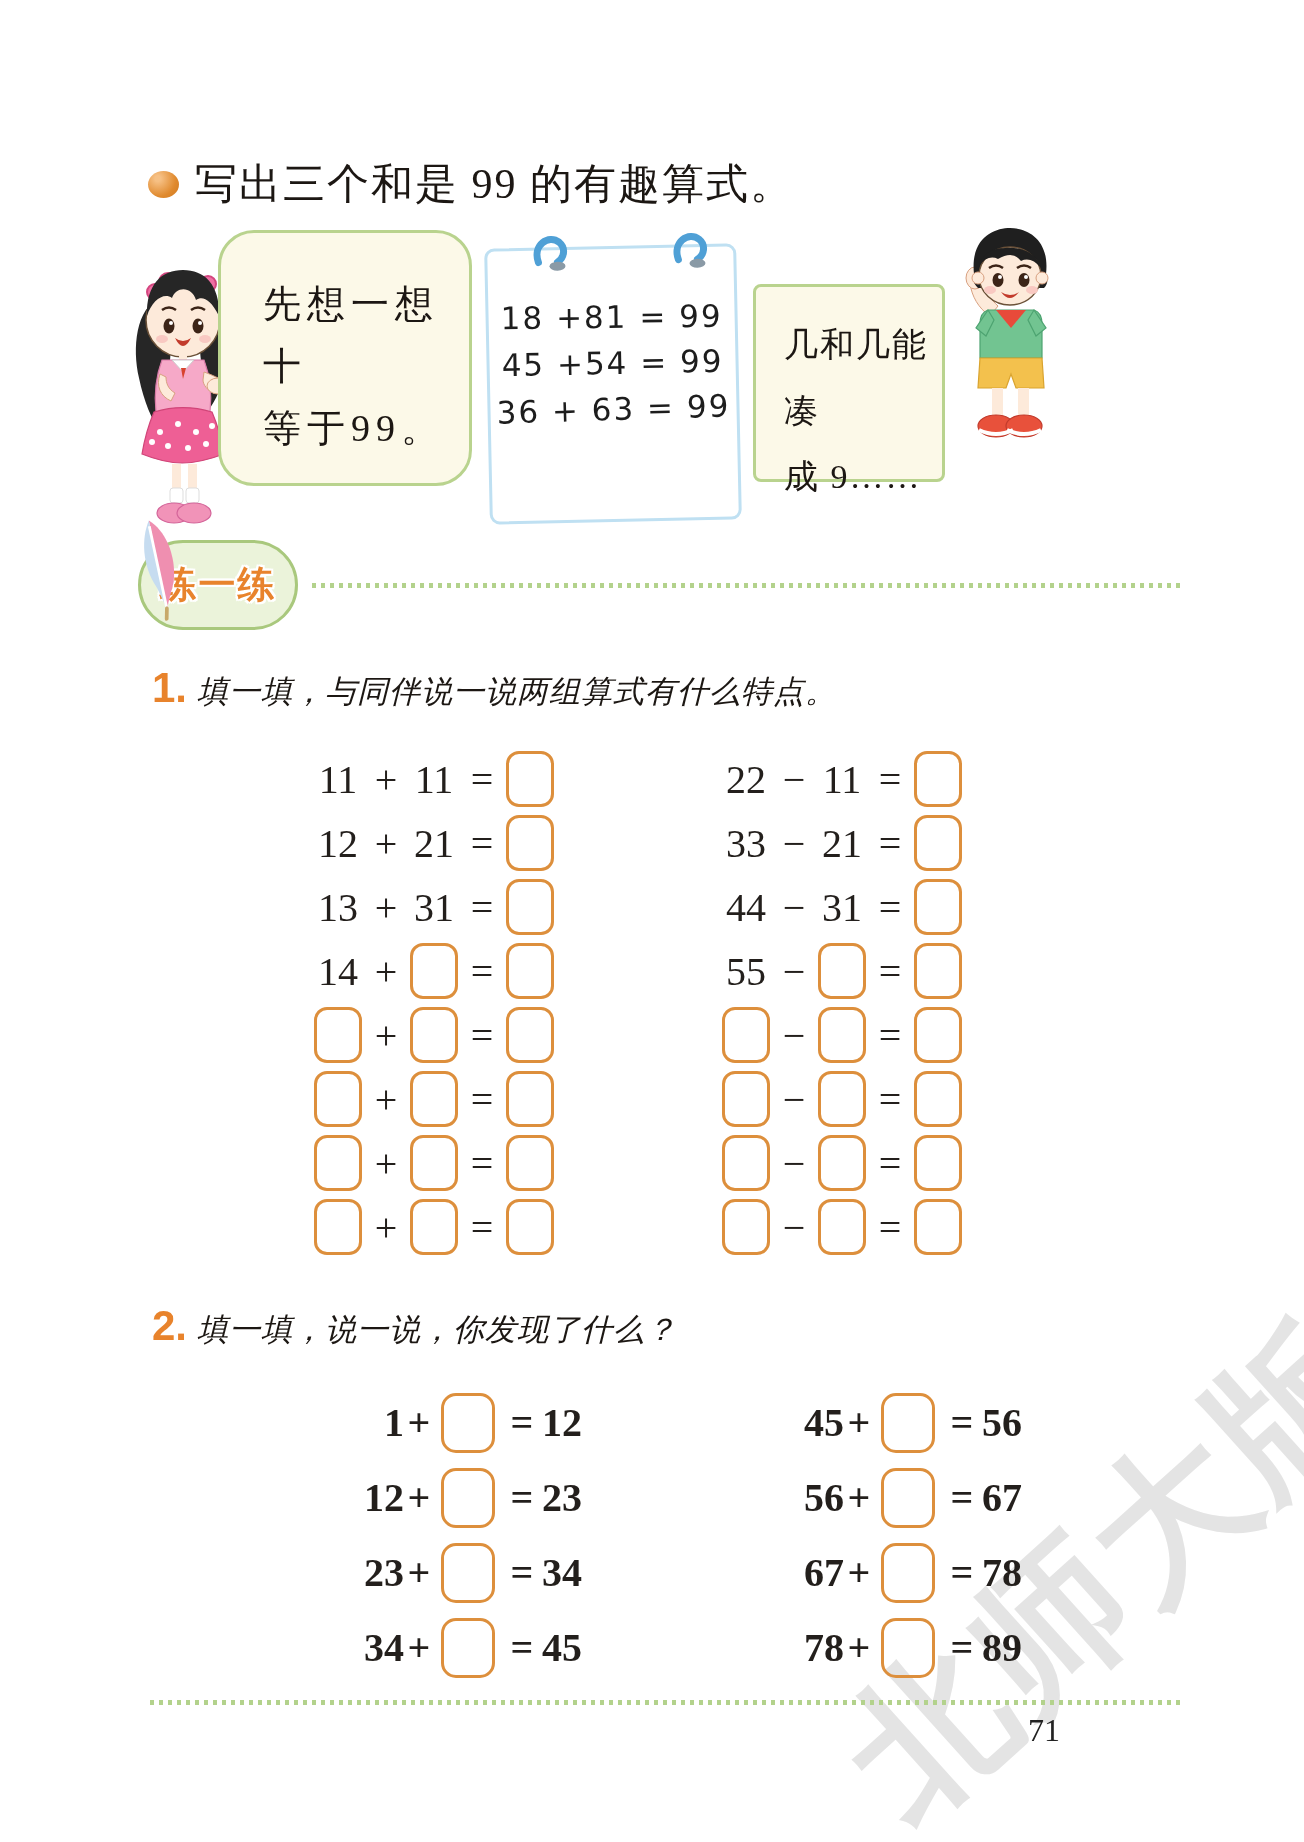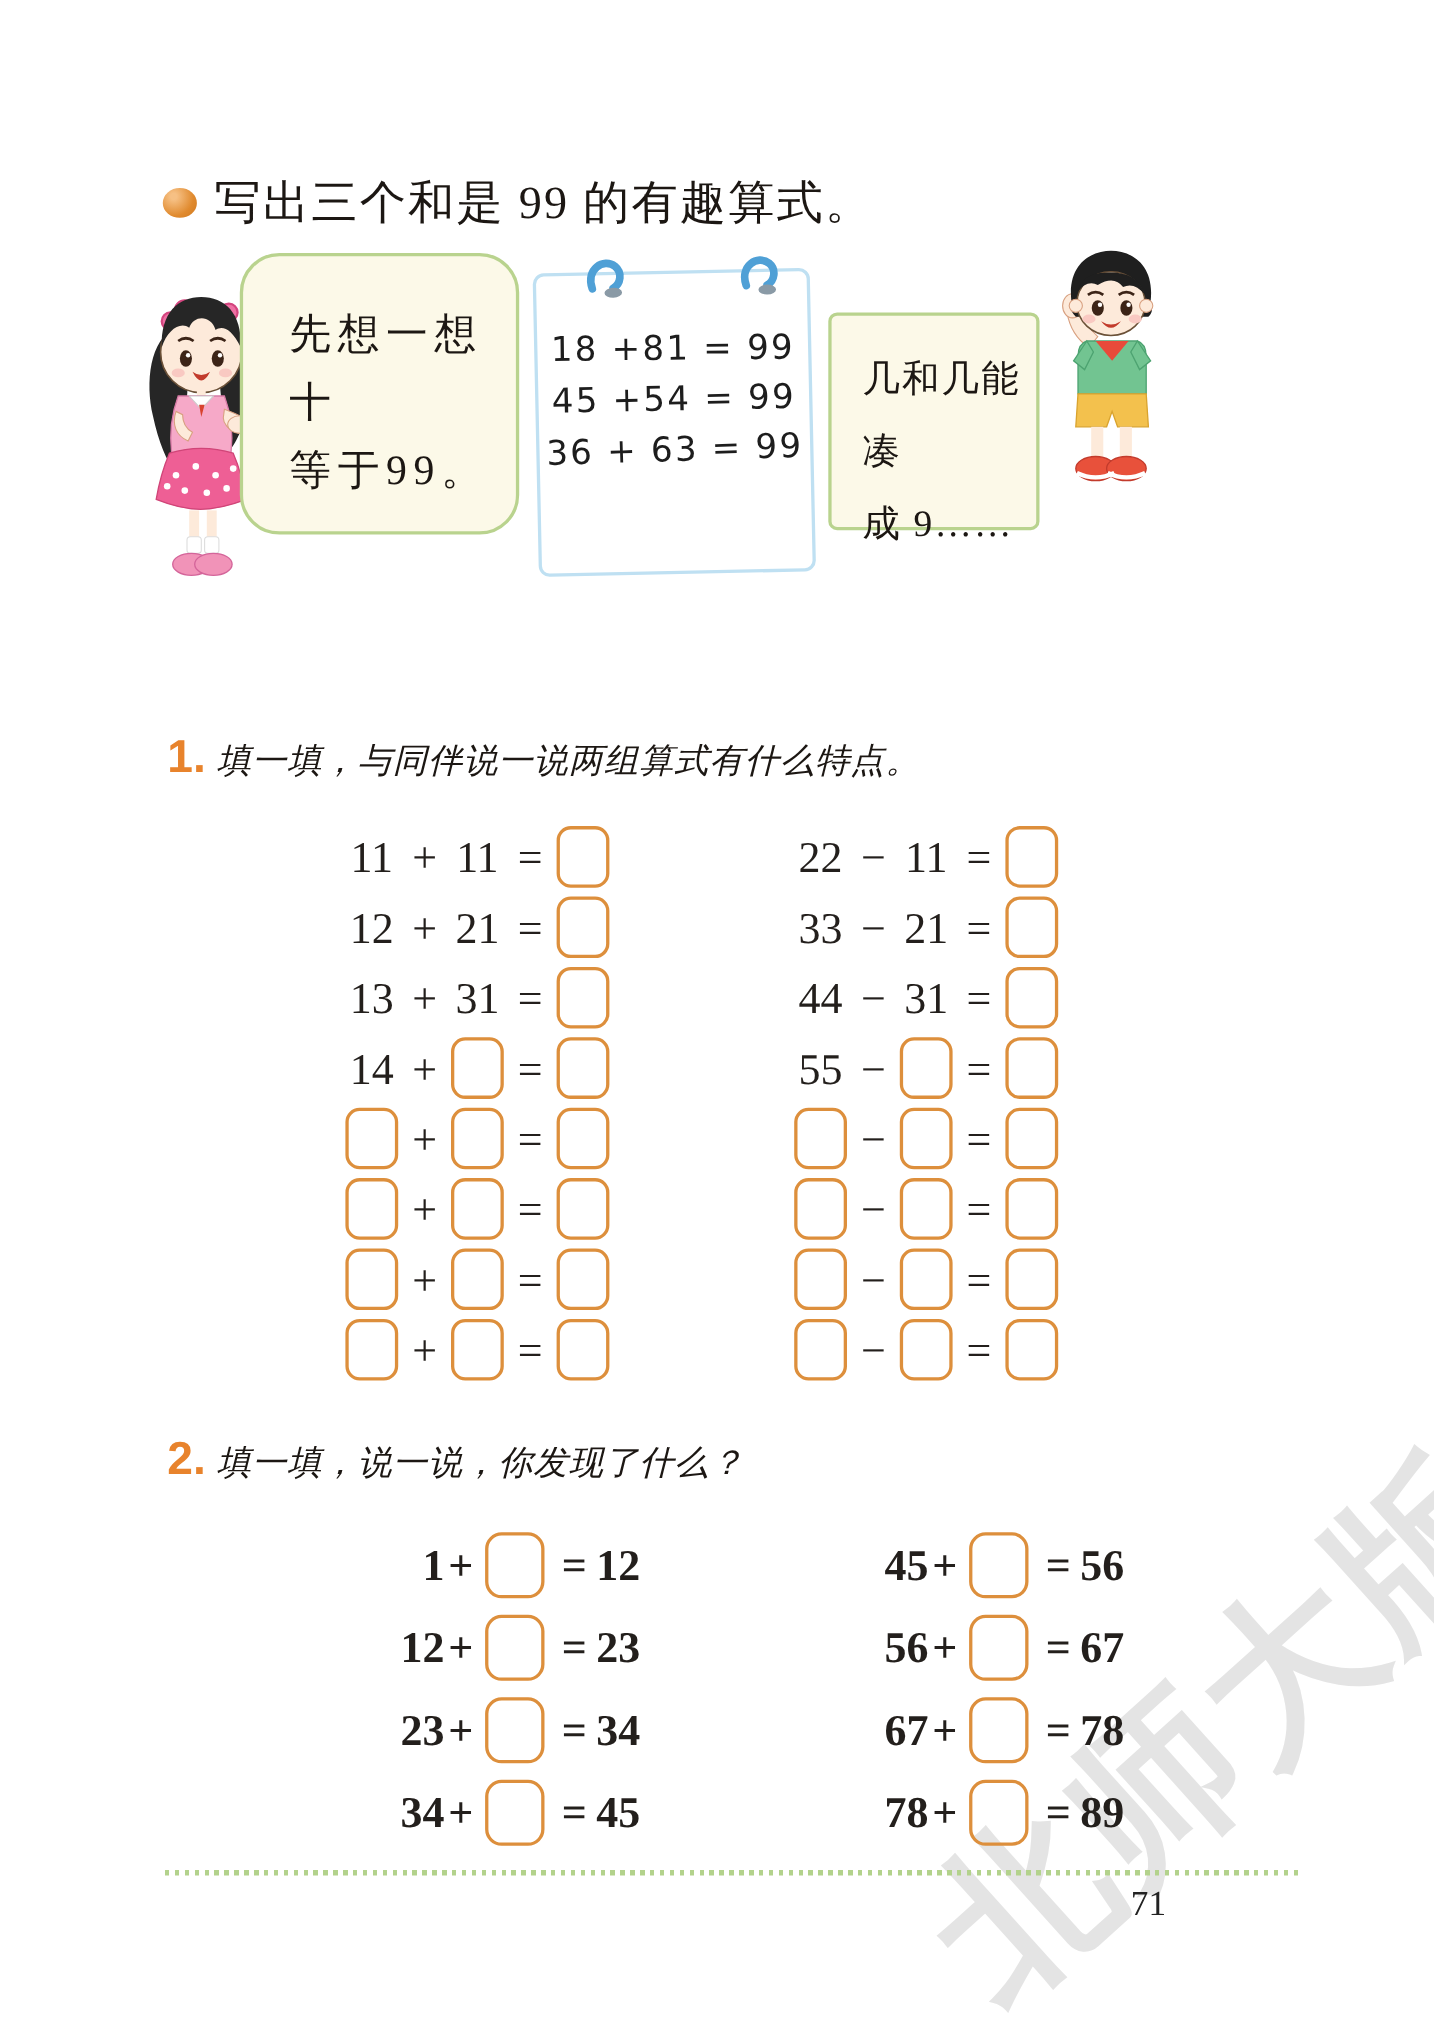--- a/index.html
+++ b/index.html
@@ -191,20 +191,32 @@
       <path d="M36 136 L98 136 L100 166 L72 166 L67 152 L62 166 L34 166 Z" fill="#f3c14d" stroke="#d9a32e" stroke-width="1.2"></path>
       <rect x="48" y="166" width="11" height="30" fill="#fdeada"></rect>
       <rect x="74" y="166" width="11" height="30" fill="#fdeada"></rect>
       <ellipse cx="52" cy="204" rx="18" ry="11" fill="#e8513b" stroke="#c23b2c" stroke-width="1.2"></ellipse>
       <ellipse cx="80" cy="204" rx="18" ry="11" fill="#e8513b" stroke="#c23b2c" stroke-width="1.2"></ellipse>
       <path d="M35 208 Q52 216 69 208" fill="none" stroke="#ffffff" stroke-width="4"></path>
       <path d="M63 208 Q80 216 97 208" fill="none" stroke="#ffffff" stroke-width="4"></path>
     </svg>
   </div>
 
+  <div class="layer practice-row">
+    <div class="badge">
+      <svg class="feather" viewBox="0 0 60 110">
+        <path d="M32 2 C46 16 52 44 42 72 L28 98 Z" fill="#ef8fb0"></path>
+        <path d="M32 2 C20 18 13 46 23 74 L28 98 Z" fill="#c6dcf0"></path>
+        <path d="M31 8 L28 96" stroke="#ffffff" stroke-width="3"></path>
+        <path d="M28 98 L25 109" stroke="#c8a96a" stroke-width="4" stroke-linecap="round"></path>
+      </svg>
+      <span class="badge-label">练一练</span>
+    </div>
+    <div class="dotted"></div>
+  </div>
 
   <div class="layer ex ex1">
     <div class="ex-heading">
       <span class="ex-num">1.</span>
       <span class="ex-title">填一填，与同伴说一说两组算式有什么特点。</span>
     </div>
     <div class="eq-groups">
       <div class="eq-col">
           <div class="eq-row">
             <span class="eq-cell">11</span>

